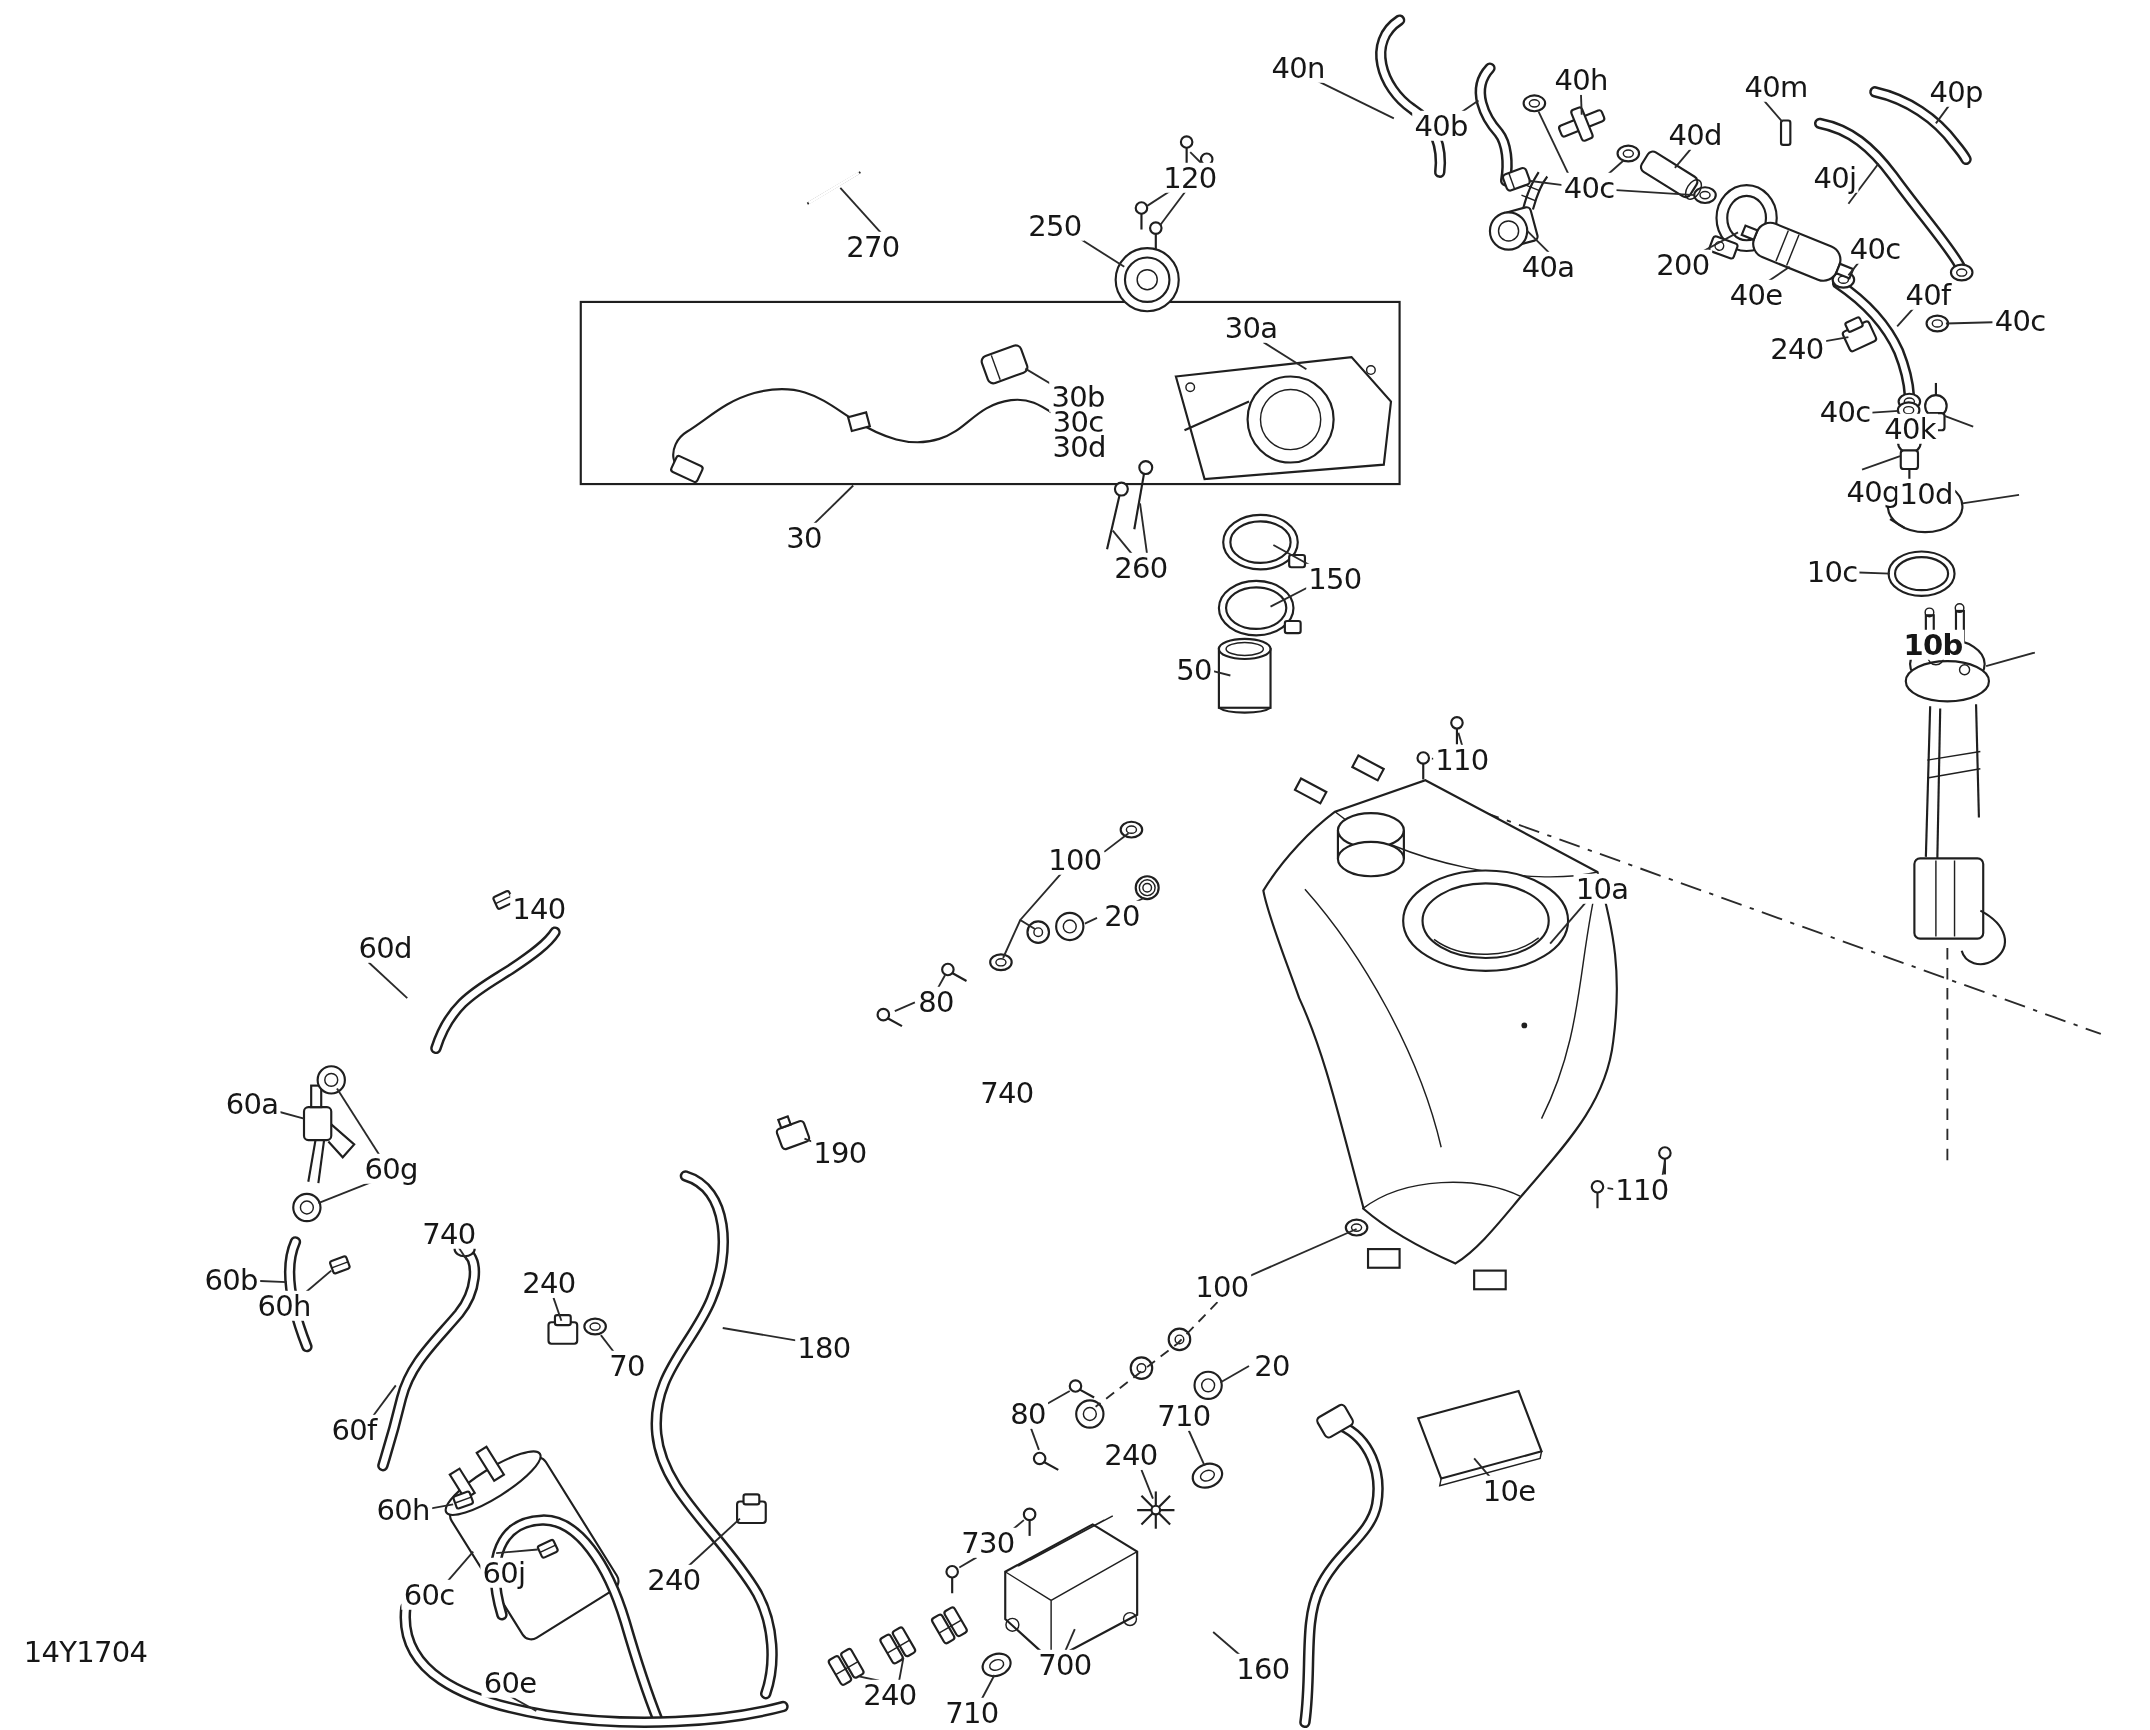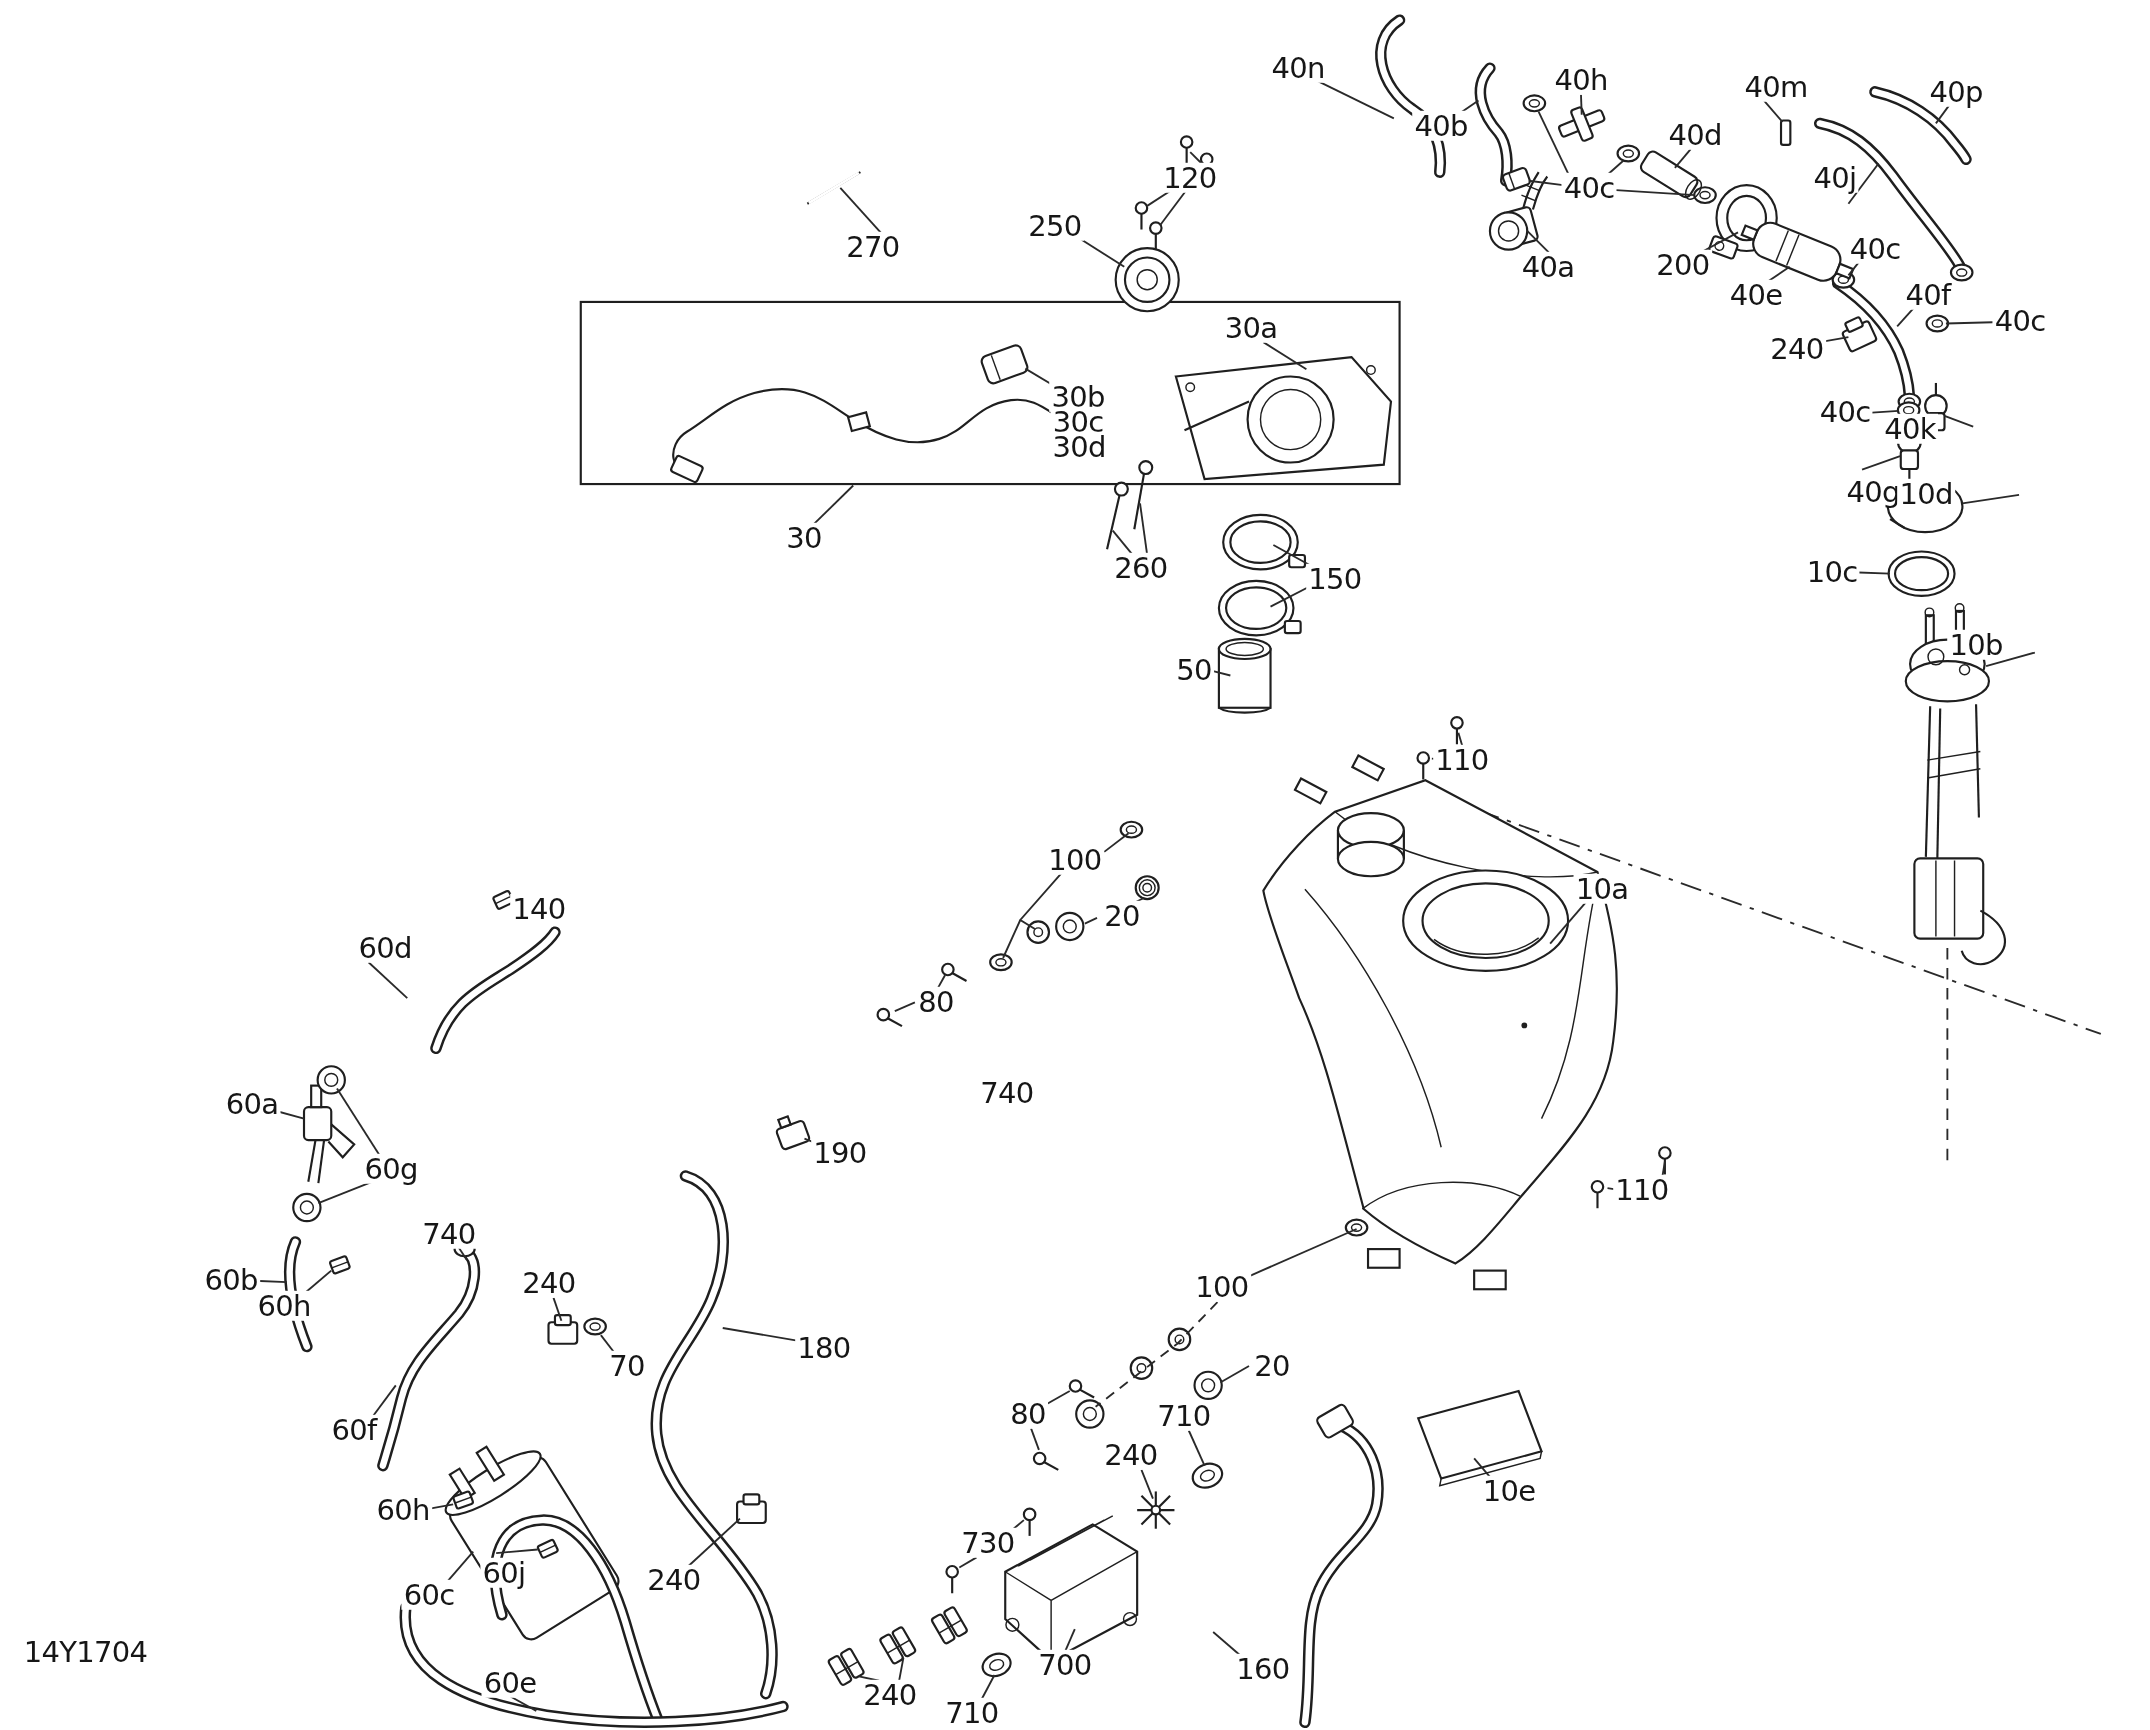--- a/index.html
+++ b/index.html
@@ -422,21 +422,21 @@
       <div class="part-label" style="left: 1756px; top: 295px;">40e</div>
       <div class="part-label" style="left: 1875px; top: 249px;">40c</div>
       <div class="part-label" style="left: 1797px; top: 349px;">240</div>
       <div class="part-label" style="left: 1928px; top: 295px;">40f</div>
       <div class="part-label" style="left: 2020px; top: 321px;">40c</div>
       <div class="part-label" style="left: 1845px; top: 412px;">40c</div>
       <div class="part-label" style="left: 1904px; top: 429px; margin-left: 6px;">40k</div>
       <div class="part-label" style="left: 1841px; top: 492px; margin-left: 32px;">40g</div>
       <div class="part-label" style="left: 1926px; top: 494px;">10d</div>
       <div class="part-label" style="left: 1832px; top: 572px;">10c</div>
-      <div class="part-label" style="left: 1976px; top: 645px;">10b</div>
+      <div class="part-label" style="left: 1933px; top: 645px; font-weight: bold;">10b</div>
       <div class="part-label" style="left: 1251px; top: 328px;">30a</div>
       <div class="part-label" style="left: 1078px; top: 397px;">30b</div>
       <div class="part-label" style="left: 1078px; top: 422px;">30c</div>
       <div class="part-label" style="left: 1079px; top: 447px;">30d</div>
       <div class="part-label" style="left: 804px; top: 538px;">30</div>
       <div class="part-label" style="left: 1141px; top: 568px;">260</div>
       <div class="part-label" style="left: 1335px; top: 579px;">150</div>
       <div class="part-label" style="left: 1194px; top: 670px;">50</div>
       <div class="part-label" style="left: 1462px; top: 760px;">110</div>
       <div class="part-label" style="left: 1075px; top: 860px;">100</div>

